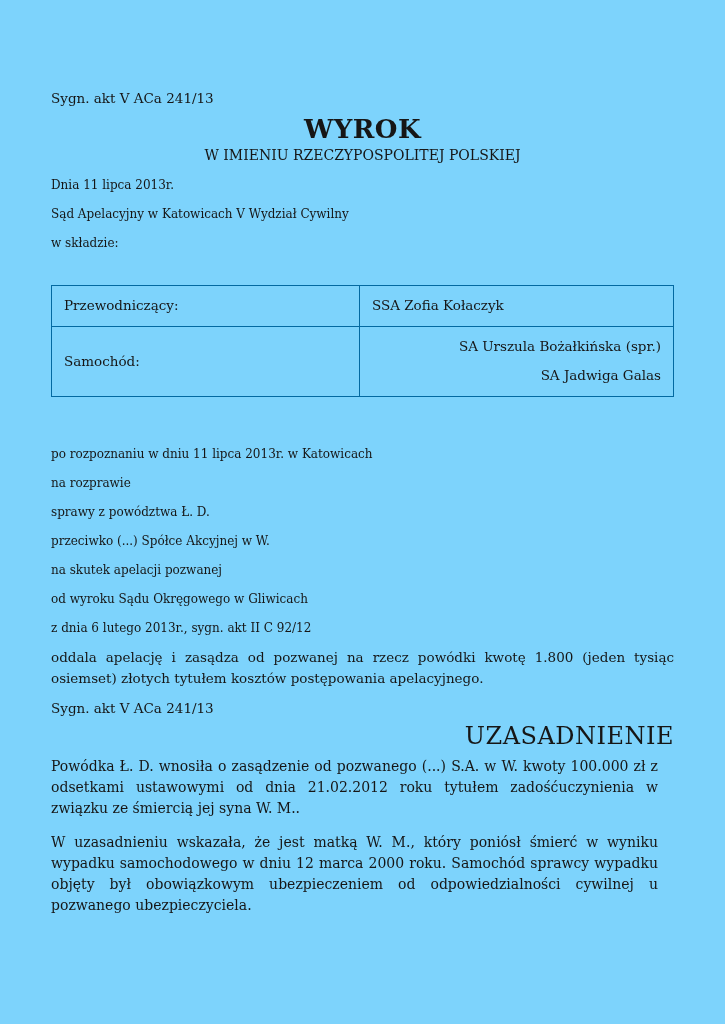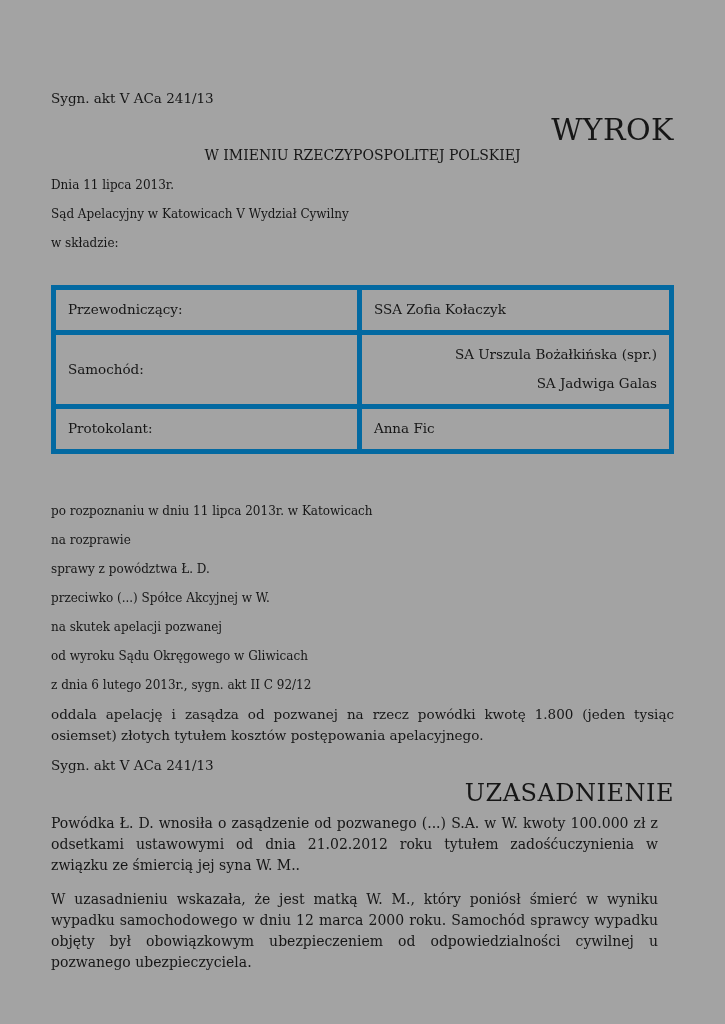--- a/index.html
+++ b/index.html
@@ -12,55 +12,55 @@
     height: 1024px;
     overflow: hidden;
     font-family: "DejaVu Serif", "Liberation Serif", serif;
     color: #161616;
   }
   .page {
     box-sizing: border-box;
     width: 725px;
     height: 1024px;
     padding: 88px 51px 30px 51px;
-    background: #a3a3a3;
+    background: #7dd3fc;
   }
   .line {
     font-size: 12px;
     line-height: 21px;
     margin: 0 0 8px 0;
     text-align: left;
   }
   .case-number {
     font-size: 13.5px;
     line-height: 21px;
     margin: 0;
   }
   .doc-title {
-    text-align: right;
-    font-size: 30px;
+    text-align: center;
+    font-size: 26px;
     line-height: 31px;
-    font-weight: normal;
+    font-weight: bold;
     letter-spacing: 0.5px;
     margin: 5px 0 0 0;
   }
   .doc-subtitle {
     text-align: center;
     font-size: 14px;
     line-height: 20px;
     font-weight: normal;
     margin: 0 0 10px 0;
   }
   table.panel-table {
     width: 100%;
     border-collapse: collapse;
     margin: 31px 0 0 0;
   }
   table.panel-table td {
-    border: 5px solid #0369a1;
+    border: 1px solid #0369a1;
     padding: 9px 12px 10px 12px;
     font-size: 13.5px;
     line-height: 21px;
     vertical-align: middle;
     font-weight: normal;
   }
   td.label-col { width: 49.5%; }
   .judge-line { margin: 0 0 8px 0; text-align: right; }
   .judge-line:last-child { margin: 0; }
   .after-table-gap { height: 47px; }
@@ -105,24 +105,20 @@
         <td class="label-col">Przewodniczący:</td>
         <td>SSA Zofia Kołaczyk</td>
       </tr>
       <tr>
         <td class="label-col">Samochód:</td>
         <td>
           <div class="judge-line">SA Urszula Bożałkińska (spr.)</div>
           <div class="judge-line">SA Jadwiga Galas</div>
         </td>
       </tr>
-      <tr>
-        <td class="label-col">Protokolant:</td>
-        <td>Anna Fic</td>
-      </tr>
     </tbody>
   </table>
 
   <div class="after-table-gap"></div>
 
   <p class="line">po rozpoznaniu w dniu 11 lipca 2013r. w Katowicach</p>
   <p class="line">na rozprawie</p>
   <p class="line">sprawy z powództwa Ł. D.</p>
   <p class="line">przeciwko  (...) Spółce Akcyjnej w W.</p>
   <p class="line">na skutek apelacji pozwanej</p>

